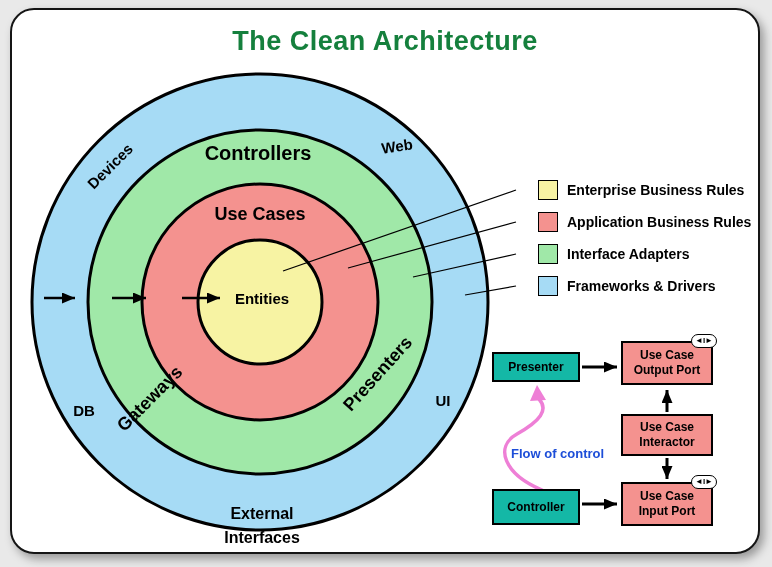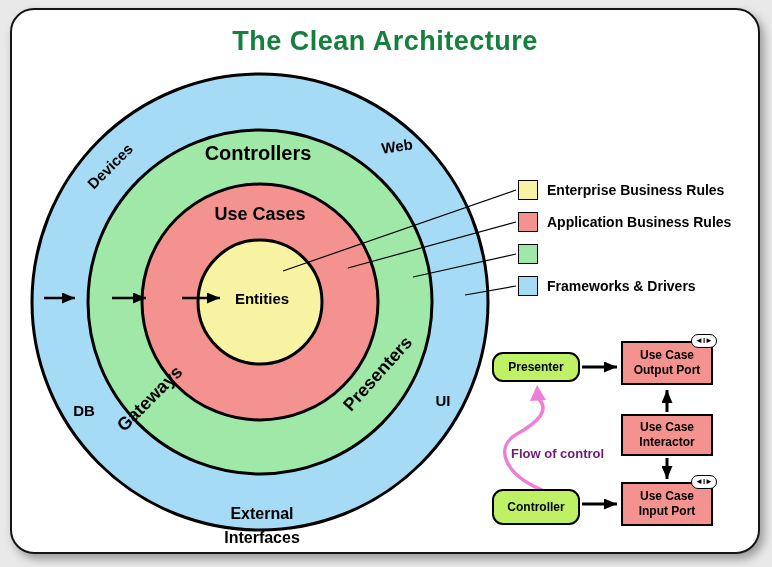--- a/index.html
+++ b/index.html
@@ -26,47 +26,47 @@
   .lbl-entities    { left:262px; top:298px; font-size:15px; }
   .lbl-gateways    { left:150px; top:399px; font-size:18px; transform:translate(-50%,-50%) rotate(-45deg); }
   .lbl-presenters  { left:378px; top:374px; font-size:18px; transform:translate(-50%,-50%) rotate(-48deg); }
   .lbl-devices     { left:110px; top:166px; font-size:15px; transform:translate(-50%,-50%) rotate(-45deg); }
   .lbl-web         { left:397px; top:146px; font-size:15px; transform:translate(-50%,-50%) rotate(-8deg); }
   .lbl-db          { left:84px;  top:410px; font-size:15px; }
   .lbl-ui          { left:443px; top:400px; font-size:15px; }
   .lbl-external    { left:262px; top:501px; font-size:16px; text-align:center; line-height:1.5;margin-top:25px; }
   .block { display:block; }
 
-  .legend { left:518px; top:179px; }
+  .legend { left:538px; top:179px; }
   .legend-row { display:flex; align-items:center; height:21px; margin-bottom:11px; }
   .swatch { width:20px; height:20px; border:1.5px solid #000; margin-right:9px; flex:none; }
   .sw-yellow { background:#F7F3A3; }
   .sw-red    { background:#F4928F; }
   .sw-green  { background:#A0E8A8; }
   .sw-blue   { background:#A6DBF5; }
   .legend-label { font-weight:bold; font-size:14px; color:#000; white-space:nowrap; }
 
   .fbox {
     position:absolute; border:2px solid #000;
     display:flex; flex-direction:column; align-items:center; justify-content:center;
     font-weight:bold; font-size:12px; line-height:1.25; text-align:center; color:#000;
   }
-  .green-box { background:#bef264;border-radius:11px; }
+  .green-box { background:#14b8a6; }
   .red-box   { background:#F4928F; }
   .presenter  { left:492px; top:352px; width:88px; height:30px; }
   .controller { left:492px; top:489px; width:88px; height:36px; }
   .outport    { left:621px; top:341px; width:92px; height:44px; }
   .interactor { left:621px; top:414px; width:92px; height:42px; }
   .inport     { left:621px; top:482px; width:92px; height:44px; }
   .ibadge {
     position:absolute; right:-6px; top:-9px; width:26px; height:14px;
     background:#fff; border:1.5px solid #000; border-radius:8px;
     font-size:8px; line-height:11px; text-align:center; font-weight:bold;
   }
-  .flow-label { left:511px; top:446px; color:#701a75; font-weight:bold; font-size:13px; white-space:nowrap; }
+  .flow-label { left:511px; top:446px; color:#1d4ed8; font-weight:bold; font-size:13px; white-space:nowrap; }
 </style>
 </head>
 <body>
 
 <div class="page">
 
   <div class="abs card"></div>
 
   <svg class="abs overlay" width="772" height="567" viewBox="0 0 772 567">
     <defs>
@@ -118,20 +118,21 @@
     <div class="legend-row">
       <span class="swatch sw-yellow"></span>
       <span class="legend-label">Enterprise Business Rules</span>
     </div>
     <div class="legend-row">
       <span class="swatch sw-red"></span>
       <span class="legend-label">Application Business Rules</span>
     </div>
     <div class="legend-row">
       <span class="swatch sw-green"></span>
+      <span class="legend-label">Interface Adapters</span>
     </div>
     <div class="legend-row">
       <span class="swatch sw-blue"></span>
       <span class="legend-label">Frameworks &amp; Drivers</span>
     </div>
   </div>
 
   <div class="fbox green-box presenter">
     <span>Presenter</span>
   </div>

